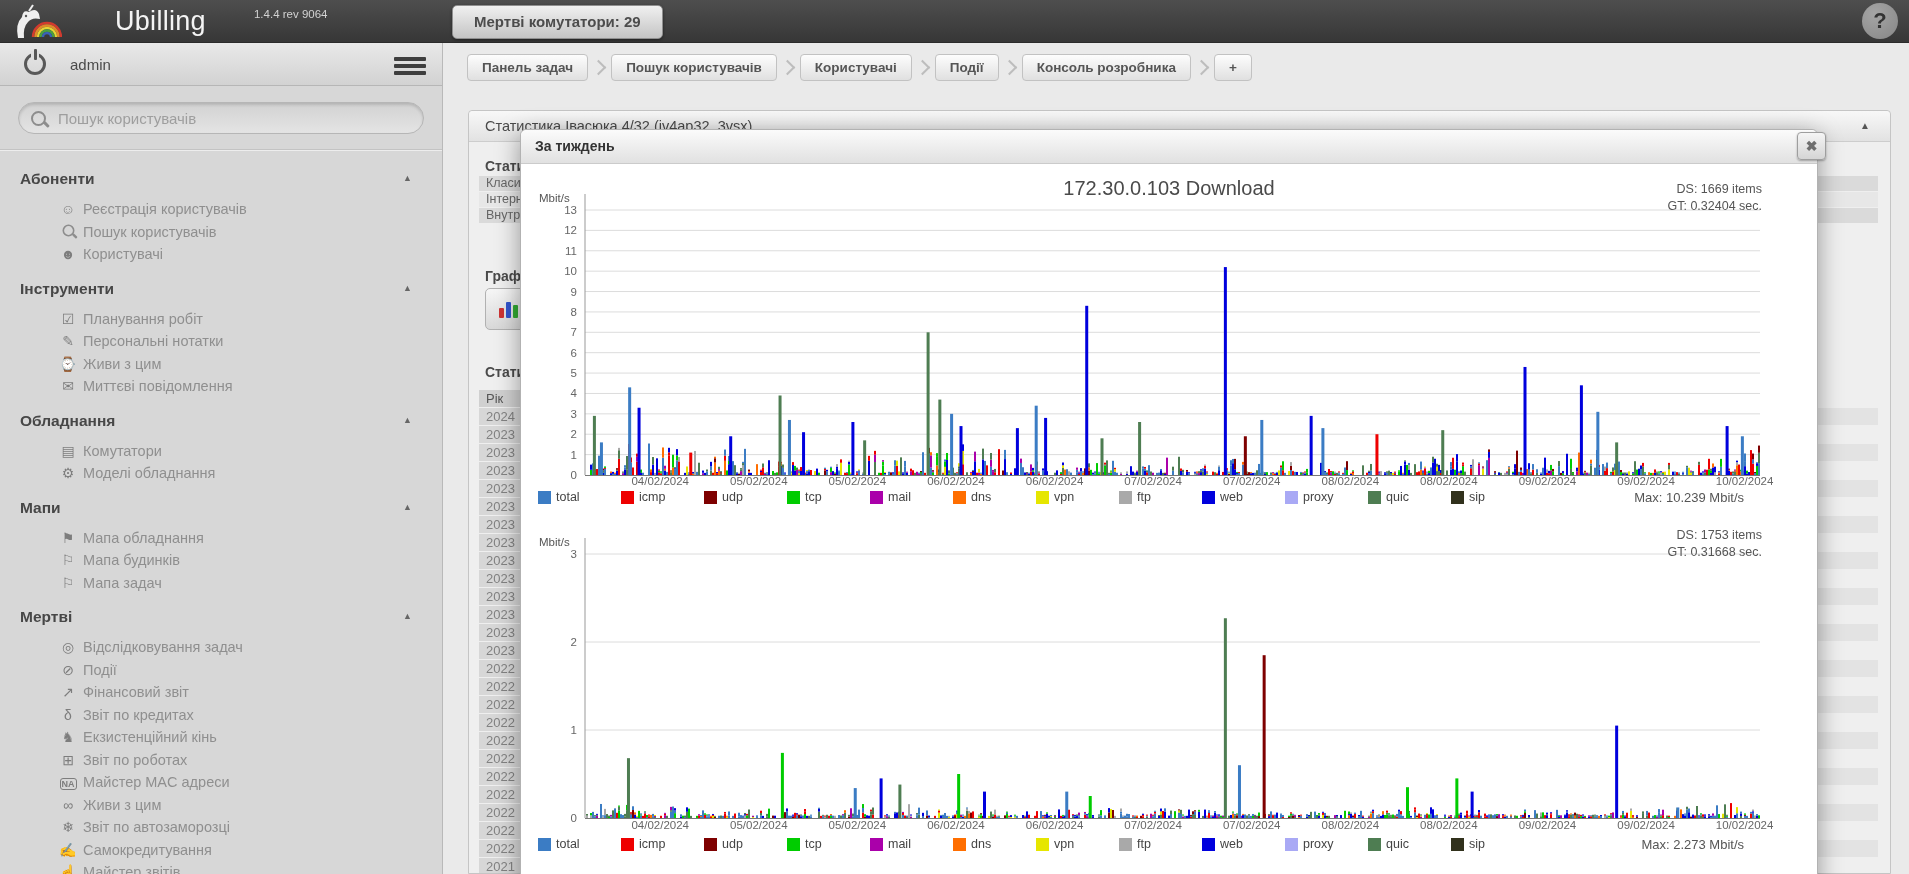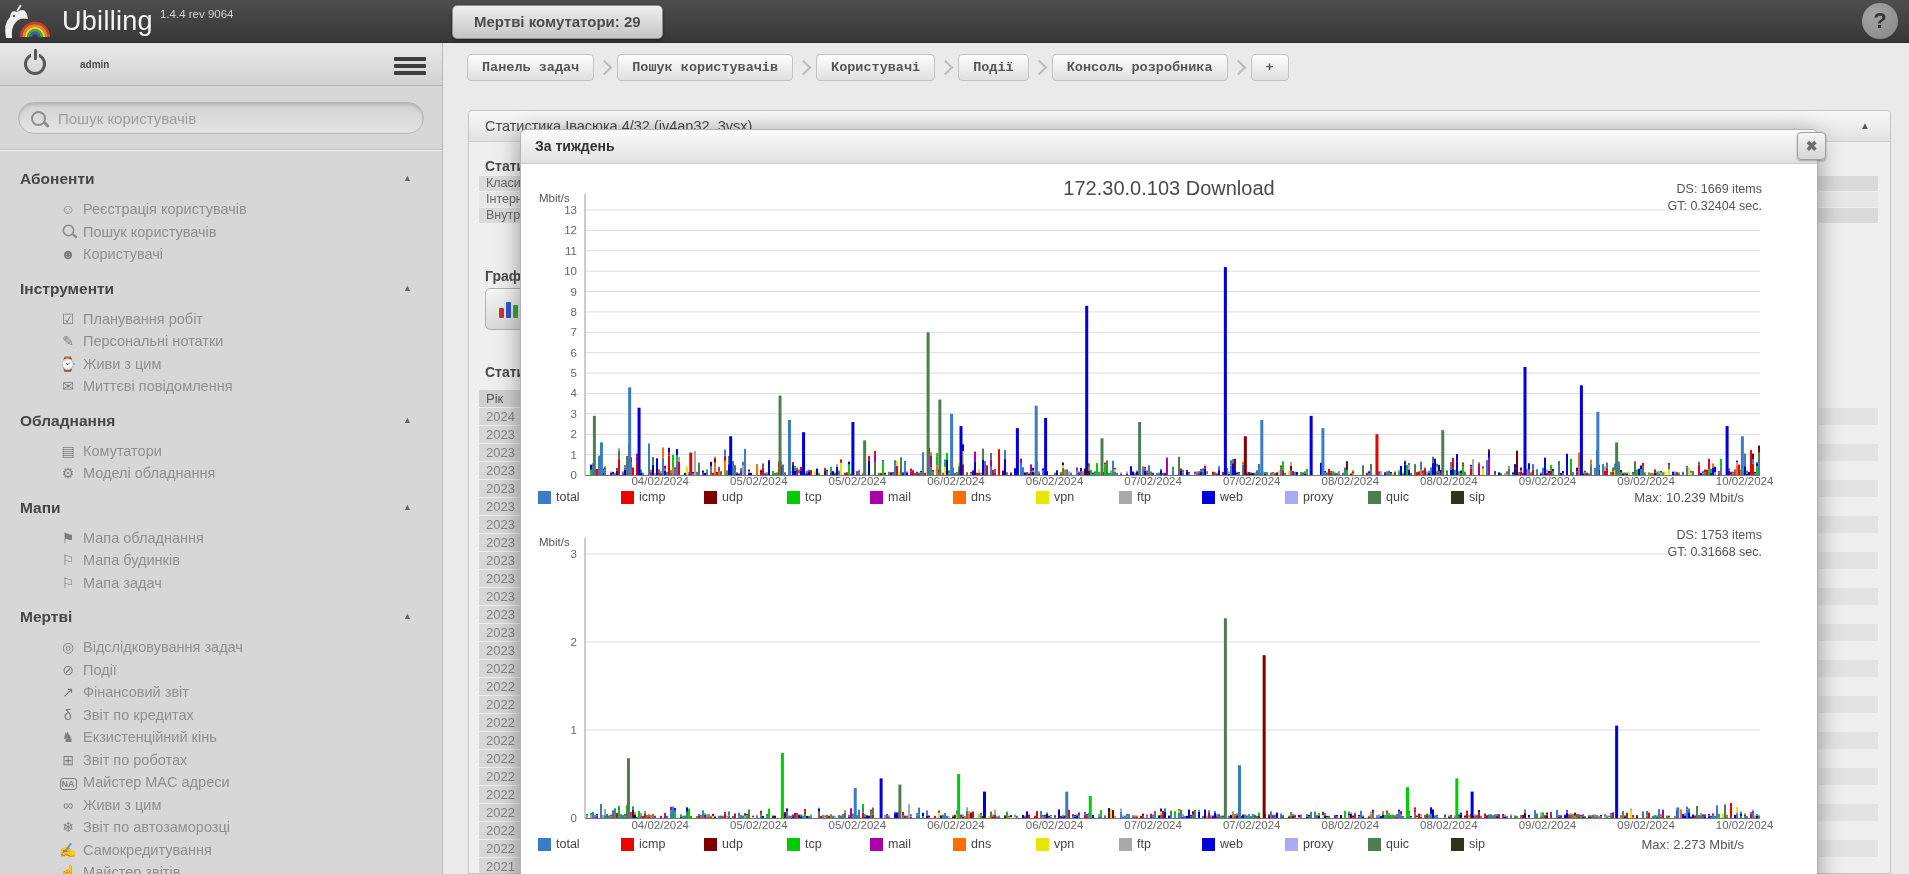--- a/index.html
+++ b/index.html
@@ -3,41 +3,41 @@
 <meta charset="utf-8">
 <style>
   html,body{margin:0;padding:0;}
   body{width:1909px;height:874px;overflow:hidden;position:relative;
        font-family:"Liberation Sans",sans-serif;background:#eaeaea;}
 
   
   .topbar{position:absolute;top:0;left:0;right:0;height:43px;
     background:linear-gradient(#4e4e4e,#363636);
     box-shadow:inset 0 -1px 0 #2b2b2b;z-index:5;}
-  .logo-wrap{display:flex;align-items:flex-start;height:100%;padding-left:2px;}
+  .logo-wrap{display:flex;align-items:flex-start;height:100%;padding-left:14px;gap:41px;}
   .logo-svg{margin-top:4px;}
   .app-name{color:#f4f4f4;font-size:27px;margin-left:12px;line-height:43px;letter-spacing:.3px;}
   .version{color:#d2d2d2;font-size:11.5px;margin-left:7px;margin-top:8px;}
   .dead-btn{position:absolute;left:452px;top:5px;height:32px;padding:0 21px;border-radius:5px;
     background:linear-gradient(#f0f0f0,#c4c4c4);border:1px solid #8f8f8f;color:#4c4c4c;
     font-weight:bold;font-size:15px;line-height:32px;box-shadow:0 1px 3px rgba(0,0,0,.45);cursor:pointer;}
   .help-btn{position:absolute;right:11px;top:3px;width:36px;height:36px;border-radius:50%;
     background:radial-gradient(circle at 35% 30%,#a5a5a5,#868686);color:#333;
     font-size:22px;font-weight:bold;text-align:center;line-height:36px;cursor:pointer;}
 
   
   .sidebar{position:absolute;top:43px;left:0;width:442px;bottom:0;
     background:#d7d7d7;border-right:1px solid #b9b9b9;z-index:4;}
   .admin-bar{height:42px;background:linear-gradient(#e9e9e9,#d2d2d2);
     border-bottom:1px solid #b6b6b6;position:relative;display:flex;align-items:center;}
   .power{width:16px;height:16px;border:3px solid #585858;border-radius:50%;
     position:relative;margin-left:24px;display:inline-block;cursor:pointer;}
   .power:before{content:'';position:absolute;top:-5px;left:50%;margin-left:-4px;width:8px;height:6px;background:#e0e0e0;}
   .power:after{content:'';position:absolute;top:-7px;left:50%;margin-left:-1.5px;width:3px;height:11px;background:#585858;border-radius:1px;}
-  .admin-name{margin-left:34px;font-size:10px;font-weight:bold;color:#4a4a4a;}
+  .admin-name{margin-left:24px;font-size:15px;font-weight:normal;color:#4a4a4a;}
   .burger{position:absolute;right:16px;top:11px;width:32px;cursor:pointer;}
   .burger div{height:4.5px;background:#3e3e3e;margin:2.5px 0;border-radius:1px;}
   .search-wrap{padding:16px 18px 15px;border-bottom:1px solid #c3c3c3;box-shadow:0 1px 0 rgba(255,255,255,.55);}
   .search-box{display:flex;align-items:center;height:30px;border:1px solid #b6b6b6;border-radius:16px;
     background:linear-gradient(#d2d2d2,#e4e4e4);padding:0 12px;box-shadow:inset 0 2px 3px rgba(0,0,0,.14);}
   .mag{width:11px;height:11px;border:2.5px solid #8d8d8d;border-radius:50%;position:relative;display:inline-block;flex:none;}
   .mag:after{content:'';position:absolute;width:7px;height:2.5px;background:#8d8d8d;border-radius:1px;
     transform:rotate(45deg);right:-6px;bottom:-2px;}
   .search-input{border:none;background:transparent;outline:none;font-size:15px;color:#555;
     width:100%;margin-left:10px;font-family:"Liberation Sans",sans-serif;}
@@ -46,21 +46,21 @@
   .section-h{position:relative;margin:14px 0 10px 0;font-size:15.5px;font-weight:bold;color:#474747;cursor:pointer;}
   .section-h .arr{position:absolute;right:30px;top:3px;font-size:9px;color:#666;}
   .mitem{display:flex;align-items:center;margin-left:36px;height:22.5px;font-size:14.5px;color:#8f8f8f;cursor:pointer;}
   .mitem .ic{width:24px;color:#7d7d7d;font-size:14px;text-align:center;margin-right:3px;flex:none;}
   .na-badge{font-size:9px;border:1.5px solid #7d7d7d;border-radius:3px;padding:0 1px;font-weight:bold;letter-spacing:0;}
 
   
   .main{position:absolute;left:443px;top:43px;right:0;bottom:0;background:#eaeaea;}
   .crumbs{display:flex;align-items:center;margin:10px 0 0 24px;height:28px;}
   .crumb{background:linear-gradient(#fdfdfd,#e0e0e0);border:1px solid #c2c2c2;border-radius:4px;
-    padding:0 14px;line-height:25px;font-size:13.5px;font-weight:bold;color:#555;cursor:pointer;white-space:nowrap;font-family:Liberation Mono, monospace;}
+    padding:0 14px;line-height:25px;font-size:13.5px;font-weight:bold;color:#555;cursor:pointer;white-space:nowrap;}
   .csep{width:9px;height:9px;border-top:2px solid #bdbdbd;border-right:2px solid #bdbdbd;
     transform:rotate(45deg);margin:0 7px 0 5px;flex:none;}
 
   .panel{position:absolute;left:25px;top:67px;width:1421px;bottom:0;background:#efefef;
     border:1px solid #c5c5c5;border-radius:4px 4px 0 0;}
   .panel-h{height:30px;background:linear-gradient(#f8f8f8,#e2e2e2);border-bottom:1px solid #cdcdcd;
     border-radius:4px 4px 0 0;position:relative;font-size:14.5px;font-weight:normal;color:#4a4a4a;
     line-height:30px;padding-left:16px;}
   .panel-arr{position:absolute;right:20px;top:0;font-size:10px;color:#555;cursor:pointer;}
   .panel-body{position:relative;height:calc(100% - 31px);overflow:hidden;}

